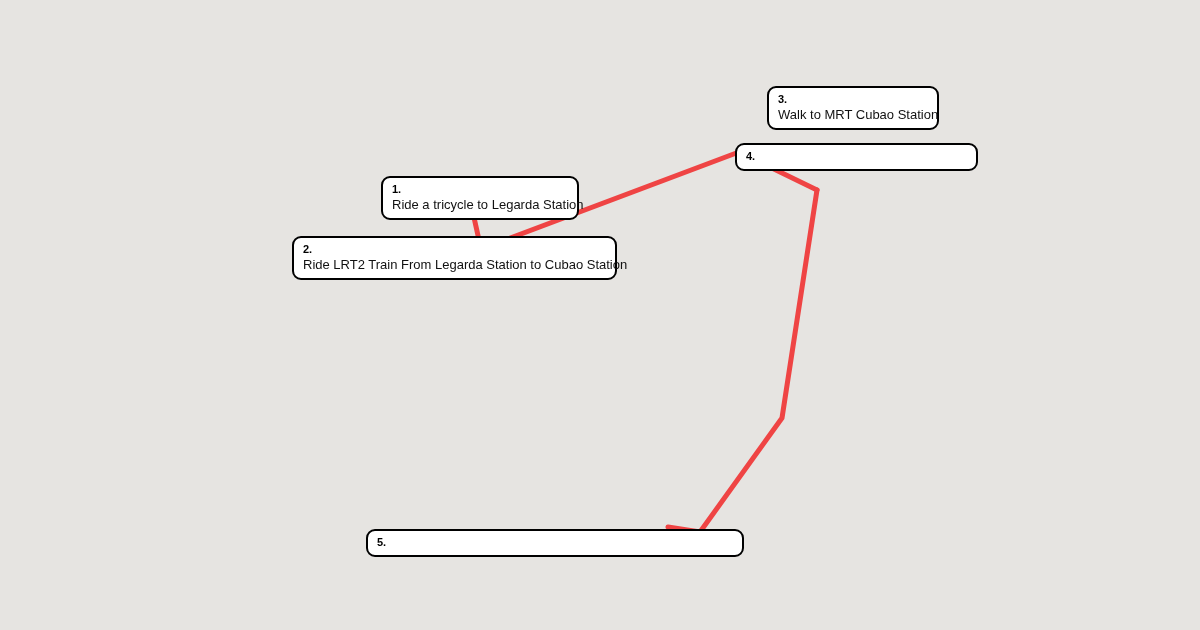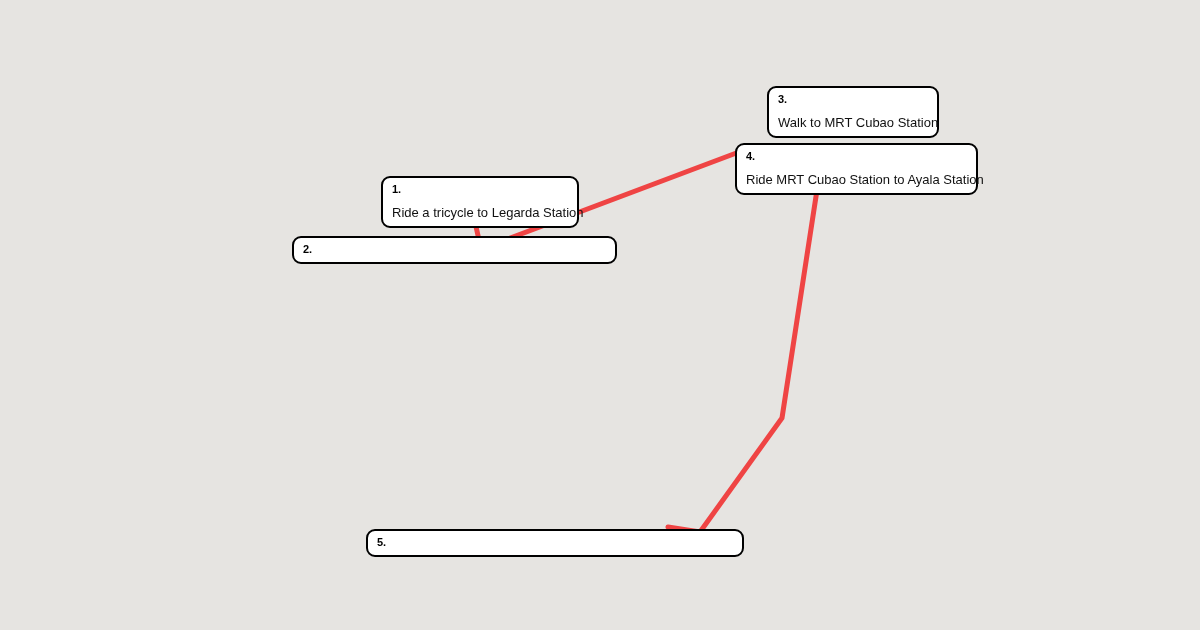--- a/index.html
+++ b/index.html
@@ -42,21 +42,21 @@
   .step-index {
     font-size: 11px;
     font-weight: bold;
     color: #000000;
     display: block;
   }
   .step-text {
     font-size: 13px;
     color: #111111;
     display: block;
-    margin-top: 9px;
+    margin-top: 1px;
   }
 </style>
 </head>
 <body>
 
 <div id="map-canvas">
 
   <svg class="route-svg" viewBox="0 0 1200 630" xmlns="http://www.w3.org/2000/svg">
     <polyline points="473,213 481,249" fill="none" stroke="#ef4444" stroke-width="5" stroke-linecap="round" stroke-linejoin="round"></polyline>
     <polyline points="481,249 739,152" fill="none" stroke="#ef4444" stroke-width="5" stroke-linecap="round" stroke-linejoin="round"></polyline>
@@ -65,29 +65,29 @@
     <polyline points="700,532 668,527" fill="none" stroke="#ef4444" stroke-width="5" stroke-linecap="round" stroke-linejoin="round"></polyline>
   </svg>
 
   <div class="step-label" style="left:381px; top:176px; width:198px;">
     <span class="step-index">1.</span>
     <span class="step-text">Ride a tricycle to Legarda Station</span>
   </div>
 
   <div class="step-label" style="left:292px; top:236px; width:325px;">
     <span class="step-index">2.</span>
+    <span class="step-text">Ride LRT2 Train From Legarda Station to Cubao Station</span>
   </div>
 
   <div class="step-label" style="left:767px; top:86px; width:172px;">
     <span class="step-index">3.</span>
     <span class="step-text">Walk to MRT Cubao Station</span>
   </div>
 
   <div class="step-label" style="left:735px; top:143px; width:243px;">
     <span class="step-index">4.</span>
-    <span class="step-text">Ride MRT Cubao Station to Ayala Station</span>
   </div>
 
   <div class="step-label" style="left:366px; top:529px; width:378px;">
     <span class="step-index">5.</span>
   </div>
 
 </div>
 
 </body></html>

